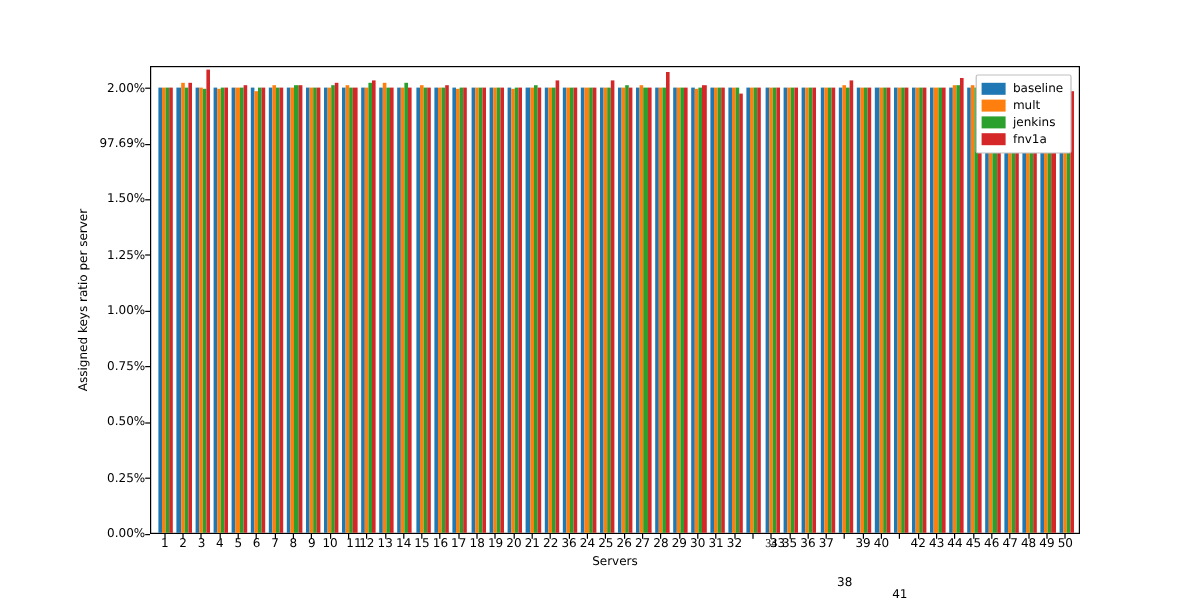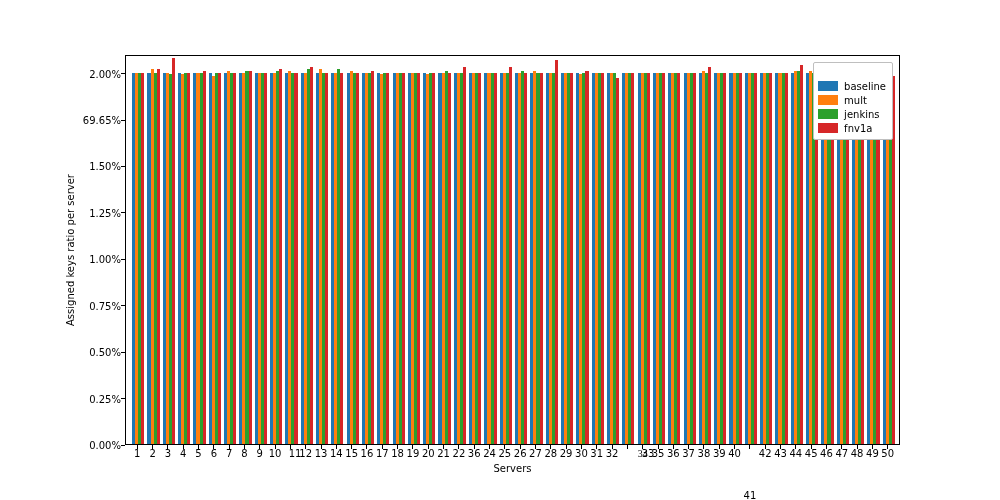--- a/index.html
+++ b/index.html
@@ -82,21 +82,21 @@
     top: calc(100% + 18px);
     transform: translateX(-50%);
     white-space: nowrap;
   }
   .legend {
     position: absolute;
     right: 6px;
     top: 6px;
     background: #ffffff;
     border: 1px solid #bfbfbf;
-    padding: 16px 6px 4px 4px;
+    padding: 4px 6px 4px 4px;
     font-size: 10px;
     border-radius: 2px;
   }
   .legend-row {
     display: flex;
     align-items: center;
     height: 14px;
   }
   .legend-swatch {
     width: 20px;
@@ -341,21 +341,21 @@
         <div class="ytick-label" style="bottom: 92.8571px;">0.50%</div>
         <div class="ytick-mark" style="top: 250.214px;"></div>
         <div class="ytick-label" style="bottom: 139.286px;">0.75%</div>
         <div class="ytick-mark" style="top: 203.786px;"></div>
         <div class="ytick-label" style="bottom: 185.714px;">1.00%</div>
         <div class="ytick-mark" style="top: 157.357px;"></div>
         <div class="ytick-label" style="bottom: 232.143px;">1.25%</div>
         <div class="ytick-mark" style="top: 110.929px;"></div>
         <div class="ytick-label" style="bottom: 278.571px;">1.50%</div>
         <div class="ytick-mark" style="top: 64.5px;"></div>
-        <div class="ytick-label" style="bottom: 325px;">69.65%</div>
+        <div class="ytick-label" style="bottom: 325px;">97.69%</div>
         <div class="ytick-mark" style="top: 18.0714px;"></div>
         <div class="ytick-label" style="bottom: 371.429px;">2.00%</div>
       </div>
 
     <div id="xticks">
         <div class="xtick-mark" style="left: 11.753px;"></div>
         <div class="xtick-label" style="left: 12.253px;">1</div>
         <div class="xtick-mark" style="left: 27.0692px;"></div>
         <div class="xtick-label" style="left: 27.5692px;">2</div>
         <div class="xtick-mark" style="left: 42.3854px;"></div>
@@ -422,21 +422,21 @@
         <div class="xtick-label" style="left: 523px;">33</div>
         <div class="xtick-mark" style="left: 517.188px;"></div>
         <div class="xtick-label" style="left: 517.688px; font-family: Liberation Serif, serif;">34</div>
         <div class="xtick-mark" style="left: 532.504px;"></div>
         <div class="xtick-label" style="left: 533.004px;">35</div>
         <div class="xtick-mark" style="left: 547.82px;"></div>
         <div class="xtick-label" style="left: 548.32px;">36</div>
         <div class="xtick-mark" style="left: 563.136px;"></div>
         <div class="xtick-label" style="left: 563.636px;">37</div>
         <div class="xtick-mark" style="left: 578.453px;"></div>
-        <div class="xtick-label" style="left: 578.953px;">38</div>
+        <div class="xtick-label" style="left: 578.953px; margin-top: 32px;">38</div>
         <div class="xtick-mark" style="left: 593.769px;"></div>
         <div class="xtick-label" style="left: 594.269px;">39</div>
         <div class="xtick-mark" style="left: 609.085px;"></div>
         <div class="xtick-label" style="left: 609.585px;">40</div>
         <div class="xtick-mark" style="left: 624.401px;"></div>
         <div class="xtick-label" style="left: 624.901px; margin-top: 42px;">41</div>
         <div class="xtick-mark" style="left: 639.717px;"></div>
         <div class="xtick-label" style="left: 640.217px;">42</div>
         <div class="xtick-mark" style="left: 655.034px;"></div>
         <div class="xtick-label" style="left: 655.534px;">43</div>

